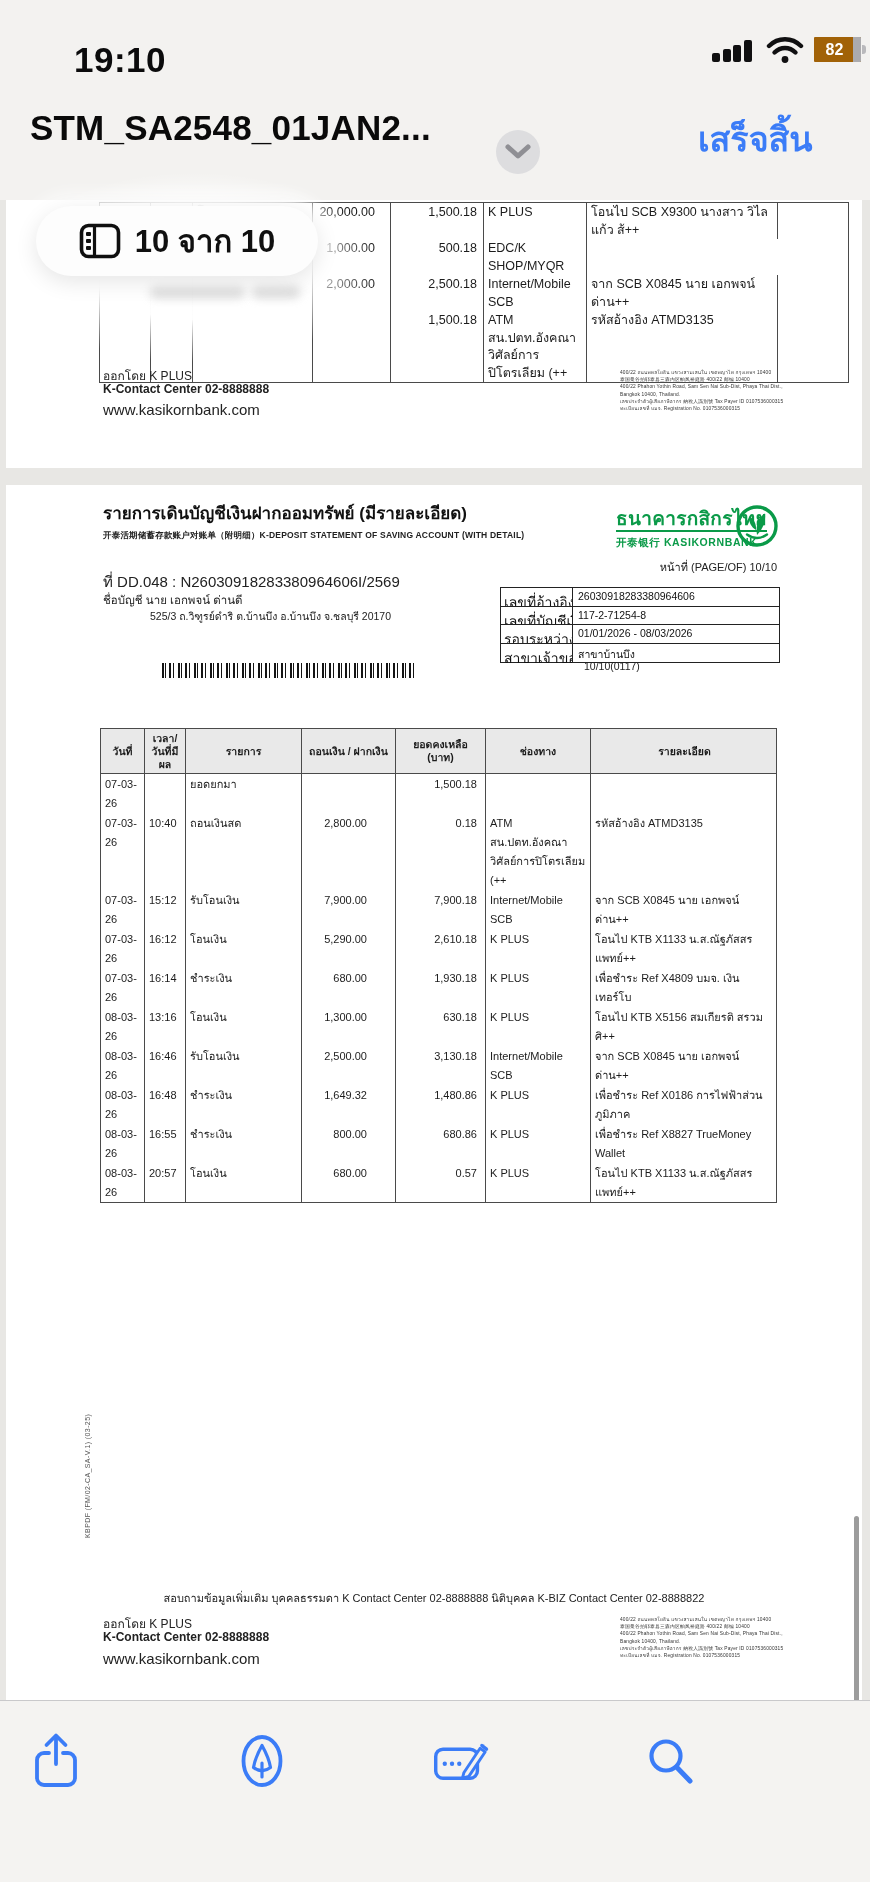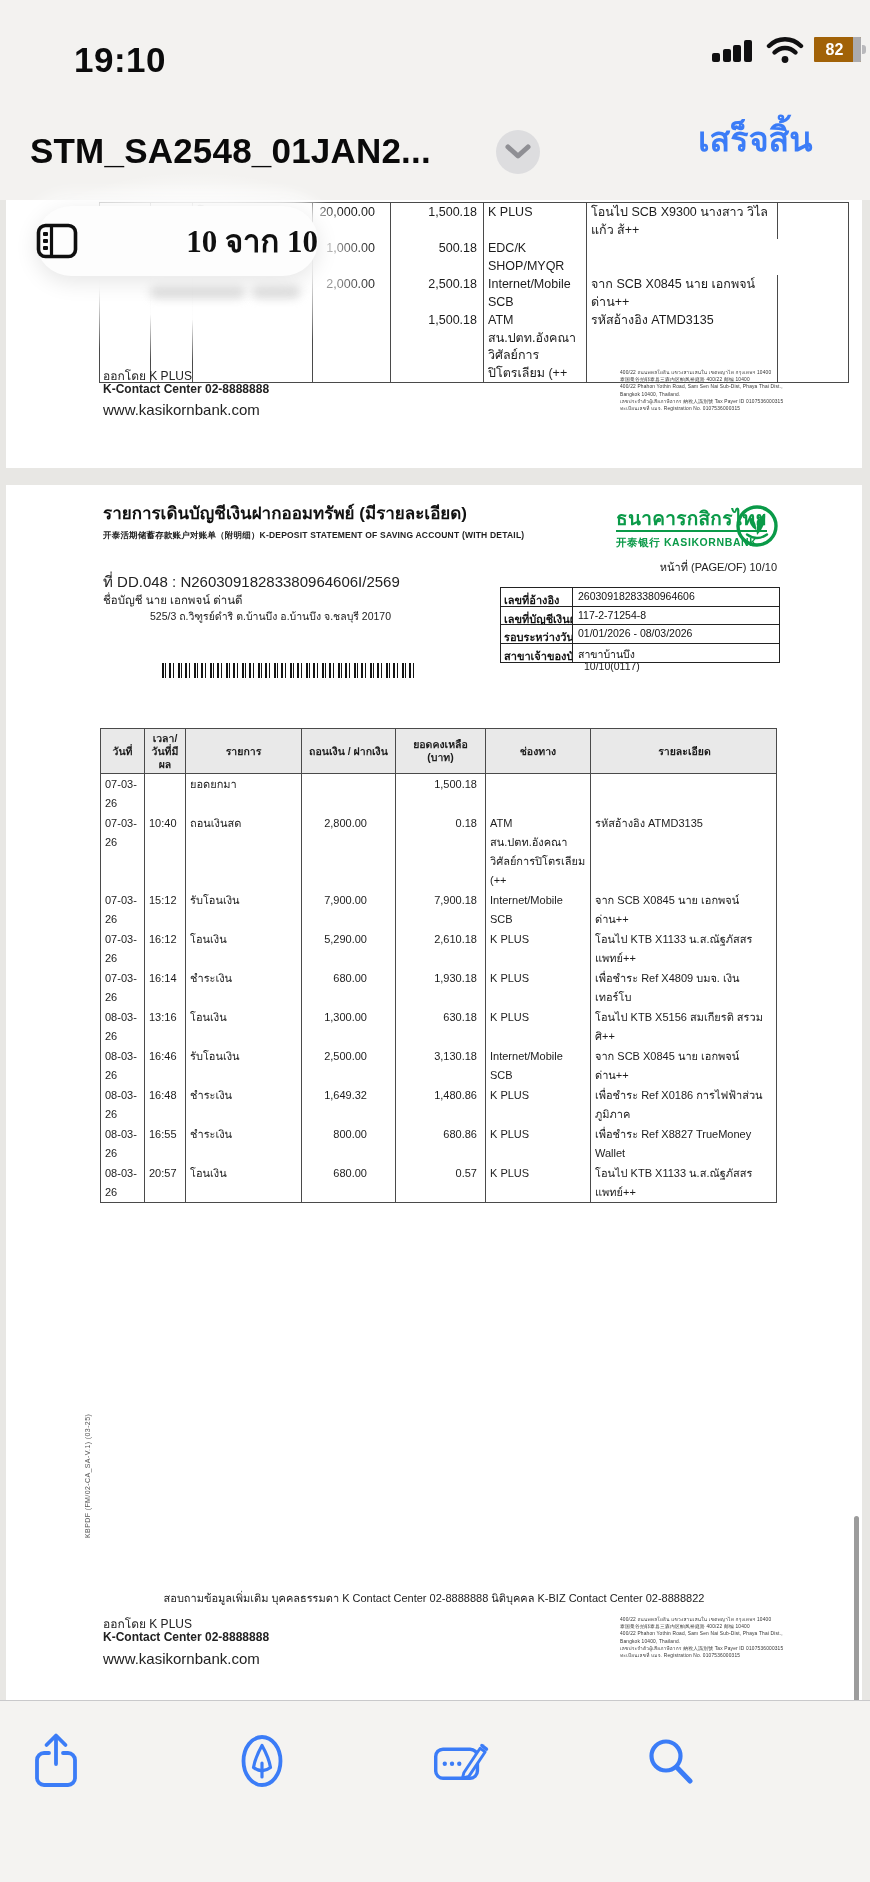--- a/index.html
+++ b/index.html
@@ -11,21 +11,21 @@
   .time { left:74px; top:24px; font-size:35px; font-weight:700; color:#0b0b0c; letter-spacing:.5px;margin-top:16px; }
   .sig-bars { left:712px; top:38px; width:48px; height:24px; display:flex; align-items:flex-end; gap:2.5px; }
   .sig-bars i { width:8px; background:#101011; border-radius:2px; display:block; }
   .wifi { left:766px; top:36px; }
   .battery { left:814px; top:37px; width:47px; height:25px; border-radius:1px; background:#a16207; overflow:hidden; }
   .battery .lvl { position:absolute; right:0; top:0; bottom:0; width:8px; background:#ababae; }
   .battery .pct { position:absolute; left:0; right:6px; top:0; bottom:0; display:flex; align-items:center; justify-content:center; color:#fff; font-size:16px; font-weight:700; }
   .bat-cap { left:862px; top:45px; width:4px; height:9px; background:#b9b9bc; border-radius:0 3px 3px 0; }
 
   
-  .nav-title { left:30px; top:108px; font-size:35px; font-weight:700; color:#0a0a0a; letter-spacing:.2px;margin-top:23px; }
+  .nav-title { left:30px; top:108px; font-size:35px; font-weight:700; color:#0a0a0a; letter-spacing:.2px; }
   .nav-chevron { left:496px; top:130px; width:44px; height:44px; border-radius:50%; background:#dddddf; display:flex; align-items:center; justify-content:center; }
   .done-btn { left:698px; top:112px; font-size:34px; font-weight:600; color:#3b7cf7; }
 
   
   .doc-bg { left:0; top:200px; width:870px; height:1500px; background:#e8e7e4; }
   .page { background:#ffffff; }
   .pageA { left:6px; top:200px; width:856px; height:268px; }
   .pageB { left:6px; top:485px; width:856px; height:1215px; }
   .page-gap { left:6px; top:468px; width:856px; height:17px; background:#e8e7e4; }
 
@@ -59,34 +59,34 @@
   .bank-th { font-size:19px; font-weight:800; color:#0a9a48; border-bottom:2.5px solid #0a9a48; padding-bottom:1px; letter-spacing:.3px; }
   .bank-cn { font-size:10.5px; font-weight:800; color:#0a9a48; letter-spacing:.6px; margin-top:3px; }
   .page-of { left:600px; top:558px; width:177px; text-align:right; font-size:11px; color:#222; }
   .doc-no { left:103px; top:570px; font-size:15px; color:#222; }
   .acct-name { left:103px; top:591px; font-size:11.5px; color:#222; }
   .acct-addr { left:150px; top:608px; font-size:10.5px; color:#222; }
 
   .info-table { left:500px; top:587px; width:280px; border:1px solid #222; }
   .info-row { display:grid; grid-template-columns:72px 207px; border-bottom:1px solid #222; height:18.5px; }
   .info-row:last-child { border-bottom:none; }
-  .info-label { font-size:11px; font-weight:700; border-right:1px solid #222; padding:3px 0 0 3px; color:#111; overflow:hidden; white-space:nowrap; }
+  .info-label { font-size:14px; font-weight:400; border-right:1px solid #222; padding:3px 0 0 3px; color:#111; overflow:hidden; white-space:nowrap; }
   .info-value { font-size:10.5px; padding:2px 0 0 5px; color:#111; white-space:nowrap; }
 
   .barcode { left:162px; top:663px; width:252px; height:15px;
     background:repeating-linear-gradient(90deg,#141414 0 2px,#fff 2px 3px,#141414 3px 4px,#fff 4px 7px,#141414 7px 9px,#fff 9px 11px,#141414 11px 12px,#fff 12px 16px); }
   .barcode-label { left:584px; top:660px; font-size:10.5px; color:#222; }
 
   
   .pill-glow { left:8px; top:172px; width:372px; height:190px;
     background:radial-gradient(closest-side, rgba(255,255,255,.99) 55%, rgba(255,255,255,0) 100%); }
   .smudge { background:#b9b9b9; filter:blur(5px); opacity:.55; border-radius:6px; }
   .page-pill { left:36px; top:206px; width:282px; height:70px; background:#fdfdfd; border-radius:38px;
     box-shadow:0 6px 22px rgba(0,0,0,.10), 0 0 18px 10px rgba(255,255,255,.9);
-    display:flex; align-items:center; justify-content:space-between; gap:14px;font-family:Liberation Serif, serif; }
+    display:flex; align-items:center; justify-content:center; gap:14px; }
   .pill-label { font-size:31px; font-weight:700; color:#101010; }
 
   
   .footB-center { left:6px; top:1589px; width:856px; text-align:center; font-size:11px; color:#222; }
   .side-code { left:84px; top:1538px; transform:rotate(-90deg); transform-origin:0 0; font-size:7px; color:#555; letter-spacing:.4px; white-space:nowrap; }
 
   .scroll-thumb { left:854px; top:1516px; width:5px; height:186px; background:#9c9c9c; border-radius:3px; }
 
   
   .toolbar { left:0; top:1700px; width:870px; height:182px; background:#f4f3f1; border-top:1px solid #c9c9cb; }

